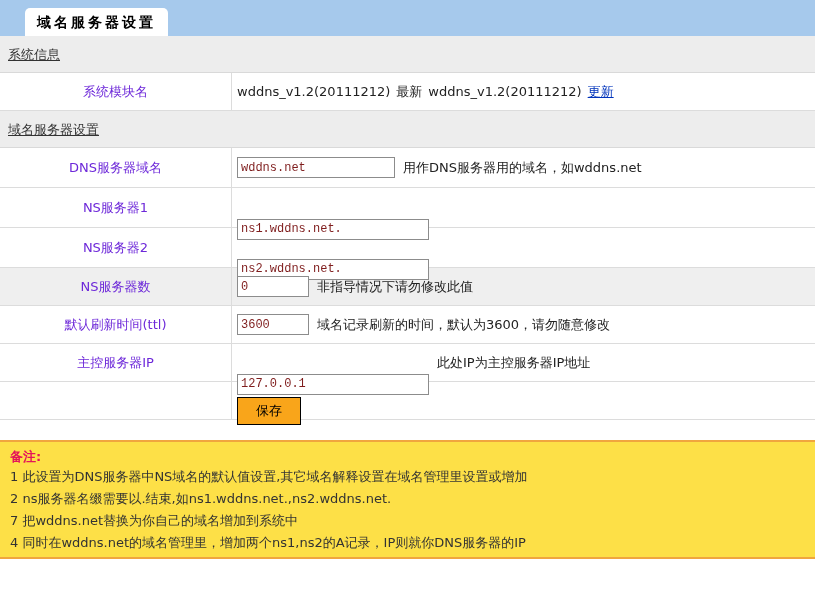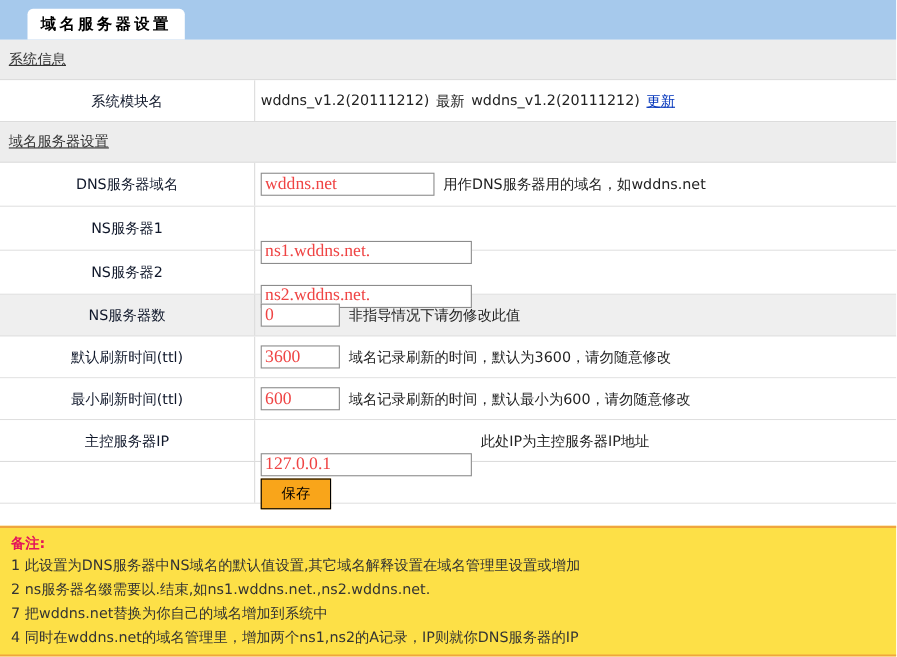--- a/index.html
+++ b/index.html
@@ -58,21 +58,21 @@
   .row.gray { background: #efefef; }
   .cell-label {
     width: 232px;
     flex: 0 0 232px;
     border-right: 1px solid #dcdcdc;
     align-self: stretch;
     display: flex;
     align-items: center;
     justify-content: center;
     font-size: 13px;
-    color: #0f172a;
+    color: #6d28d9;
     text-align: center;
   }
   .cell-content {
     flex: 1;
     display: flex;
     align-items: center;
     padding-left: 5px;
     font-size: 13px;
     color: #222222;
   }
@@ -82,24 +82,24 @@
   a.link {
     color: #0033bb;
     text-decoration: underline;
     cursor: pointer;
     font-size: 13px;
   }
   input.field-input {
     height: 21px;
     border: 1px solid #8c8c8c;
     background: #ffffff;
-    font-size: 16px;
-    font-family: Liberation Serif, serif;
+    font-size: 12px;
+    font-family: Liberation Mono, monospace;
     padding: 1px 3px;
-    color: #ef4444;
+    color: #7f1d1d;
   }
   input.w-small  { width: 72px;  }
   input.w-medium { width: 158px; }
   input.w-large  { width: 192px; margin-top: 43px; }
   .field-note { margin-left: 8px; white-space: nowrap; }
   .save-btn {
     background: #f9a51a;
     border: 1px solid #000000;
     color: #000000;
     font-size: 13px;
@@ -186,27 +186,20 @@
   </div>
 
   <div class="row h38">
     <div class="cell-label">默认刷新时间(ttl)</div>
     <div class="cell-content">
       <input class="field-input w-small" value="3600" style="">
       <span class="field-note">域名记录刷新的时间，默认为3600，请勿随意修改</span>
     </div>
   </div>
 
-  <div class="row h38">
-    <div class="cell-label">最小刷新时间(ttl)</div>
-    <div class="cell-content">
-      <input class="field-input w-small" value="600" style="">
-      <span class="field-note">域名记录刷新的时间，默认最小为600，请勿随意修改</span>
-    </div>
-  </div>
 
   <div class="row h38">
     <div class="cell-label">主控服务器IP</div>
     <div class="cell-content">
       <input class="field-input w-large" value="127.0.0.1" style="">
       <span class="field-note">此处IP为主控服务器IP地址</span>
     </div>
   </div>
 </div>
 

